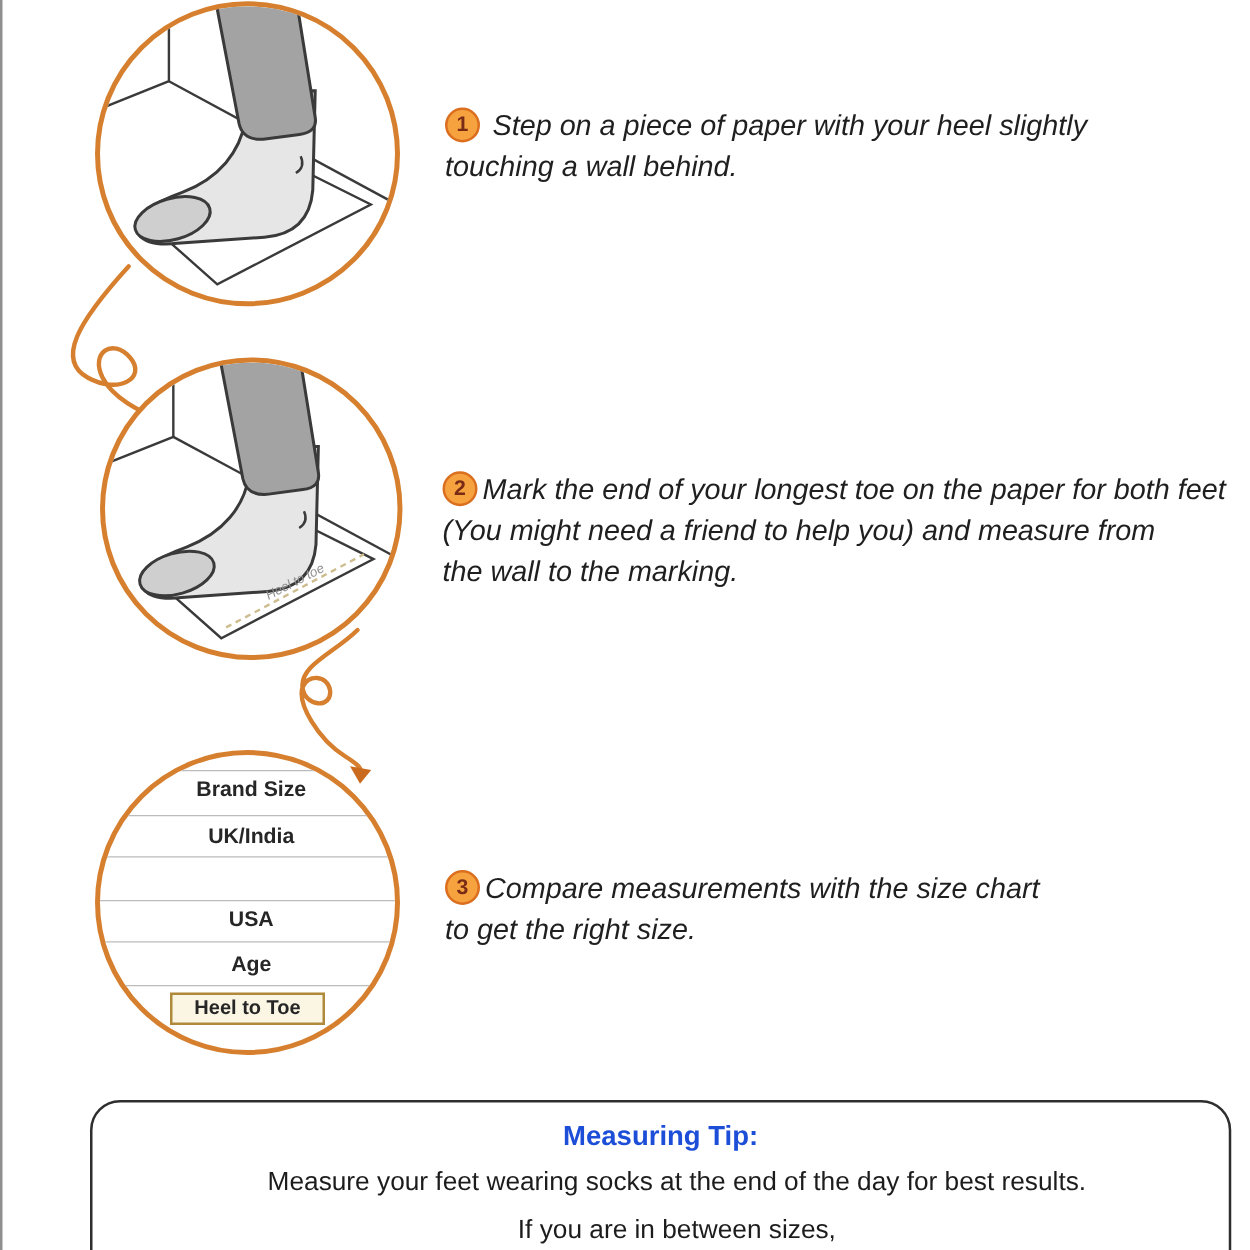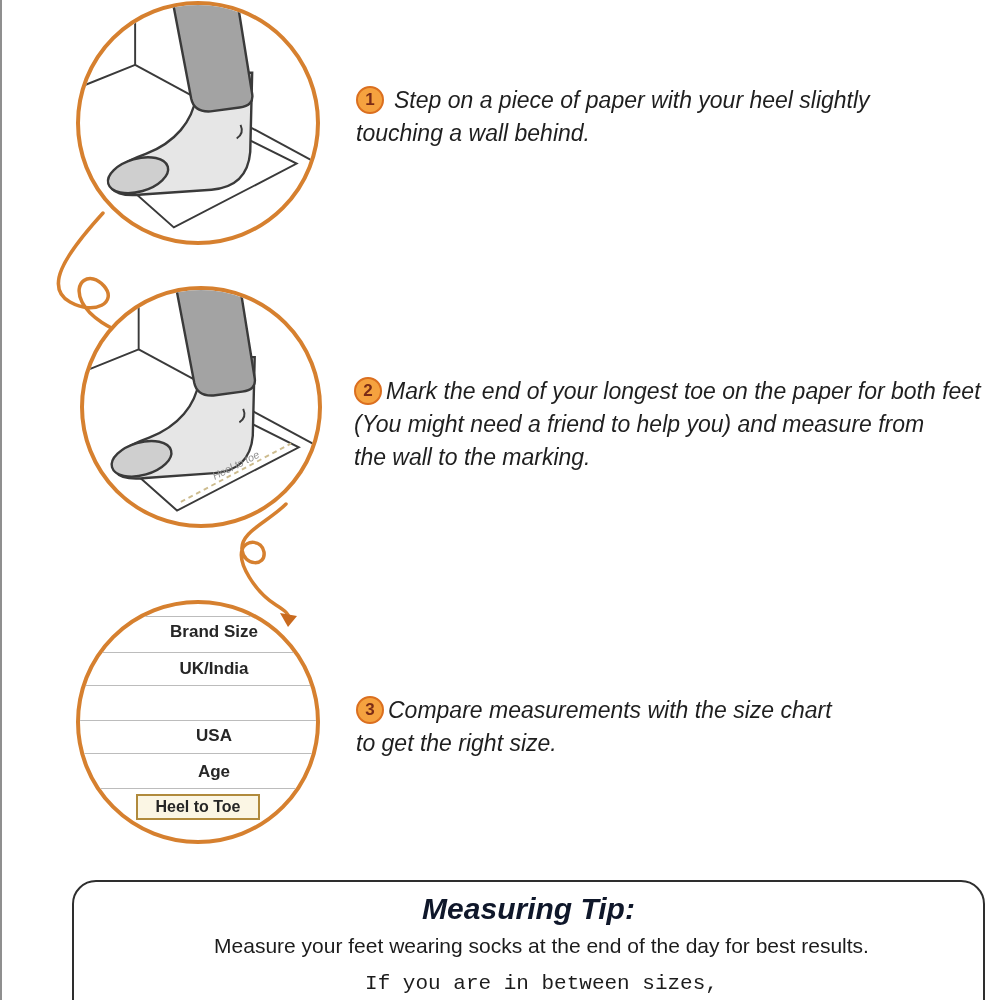--- a/index.html
+++ b/index.html
@@ -12,44 +12,44 @@
               overflow:hidden;z-index:2;box-sizing:border-box;}
   #circle1{left:76px;top:1px;width:244px;height:244px;}
   #circle2{left:80px;top:286px;width:242px;height:242px;}
   #circle3{left:76px;top:600px;width:244px;height:244px;}
 
   
   .connector{position:absolute;z-index:1;}
 
   
   .chart-line{position:absolute;left:0;width:100%;height:1px;background:#bcbcbc;}
-  .chart-label{position:absolute;left:16px;width:100%;text-align:center;font-size:17px;
+  .chart-label{position:absolute;left:3px;width:100%;text-align:center;font-size:17px;
                font-weight:bold;color:#262626;}
   .heel-box{position:absolute;left:50%;transform:translateX(-50%);top:190px;width:124px;height:26px;
             border:2px solid #b08a3c;background:#fbf6e4;box-sizing:border-box;
             display:flex;align-items:center;justify-content:center;
             font-size:16px;font-weight:bold;color:#262626;}
 
   
   .step{position:absolute;z-index:3;width:660px;}
   .step .row1{display:flex;align-items:flex-start;}
   .badge{flex:0 0 auto;width:28px;height:28px;border-radius:50%;background:#f5a23f;
          border:2px solid #db6f1f;box-sizing:border-box;color:#7a2b16;font-weight:bold;
          font-size:17px;display:flex;align-items:center;justify-content:center;margin-top:2px;}
   .step .txt{font-size:23px;line-height:33px;white-space:nowrap;color:#1f1f1f;font-style:italic;}
   .gap-lg{margin-left:10px;}
   .gap-sm{margin-left:4px;}
 
   
   #tip-box{position:absolute;left:72px;top:880px;width:913px;height:150px;
            border:2px solid #2e2e2e;border-radius:24px;box-sizing:border-box;
            text-align:center;z-index:2;background:#fff;}
-  #tip-title{margin-top:12px;font-size:30px;font-weight:bold;line-height:30px;color:#0f172a;font-style:italic;}
+  #tip-title{margin-top:12px;font-size:22px;font-weight:bold;line-height:30px;color:#1d4ed8;}
   .tip-line{font-size:21px;line-height:28px;margin-top:8px;color:#1c1c1c;padding-left:26px;}
-  .tip-line.second{margin-top:10px;font-family:Liberation Mono, monospace;}
+  .tip-line.second{margin-top:10px;}
 </style>
 </head>
 <body>
 
 <div id="page">
 
   <div class="edge-line"></div>
 
   <svg class="connector" style="left:40px;top:200px;" width="120" height="160" viewBox="0 0 120 160">
     <path d="M63,13 C22,58 5,88 30,102 C55,116 78,102 64,86 C50,70 32,82 42,102 C52,122 80,132 100,142" fill="none" stroke="#d6802f" stroke-width="3.5" stroke-linecap="round"></path>

